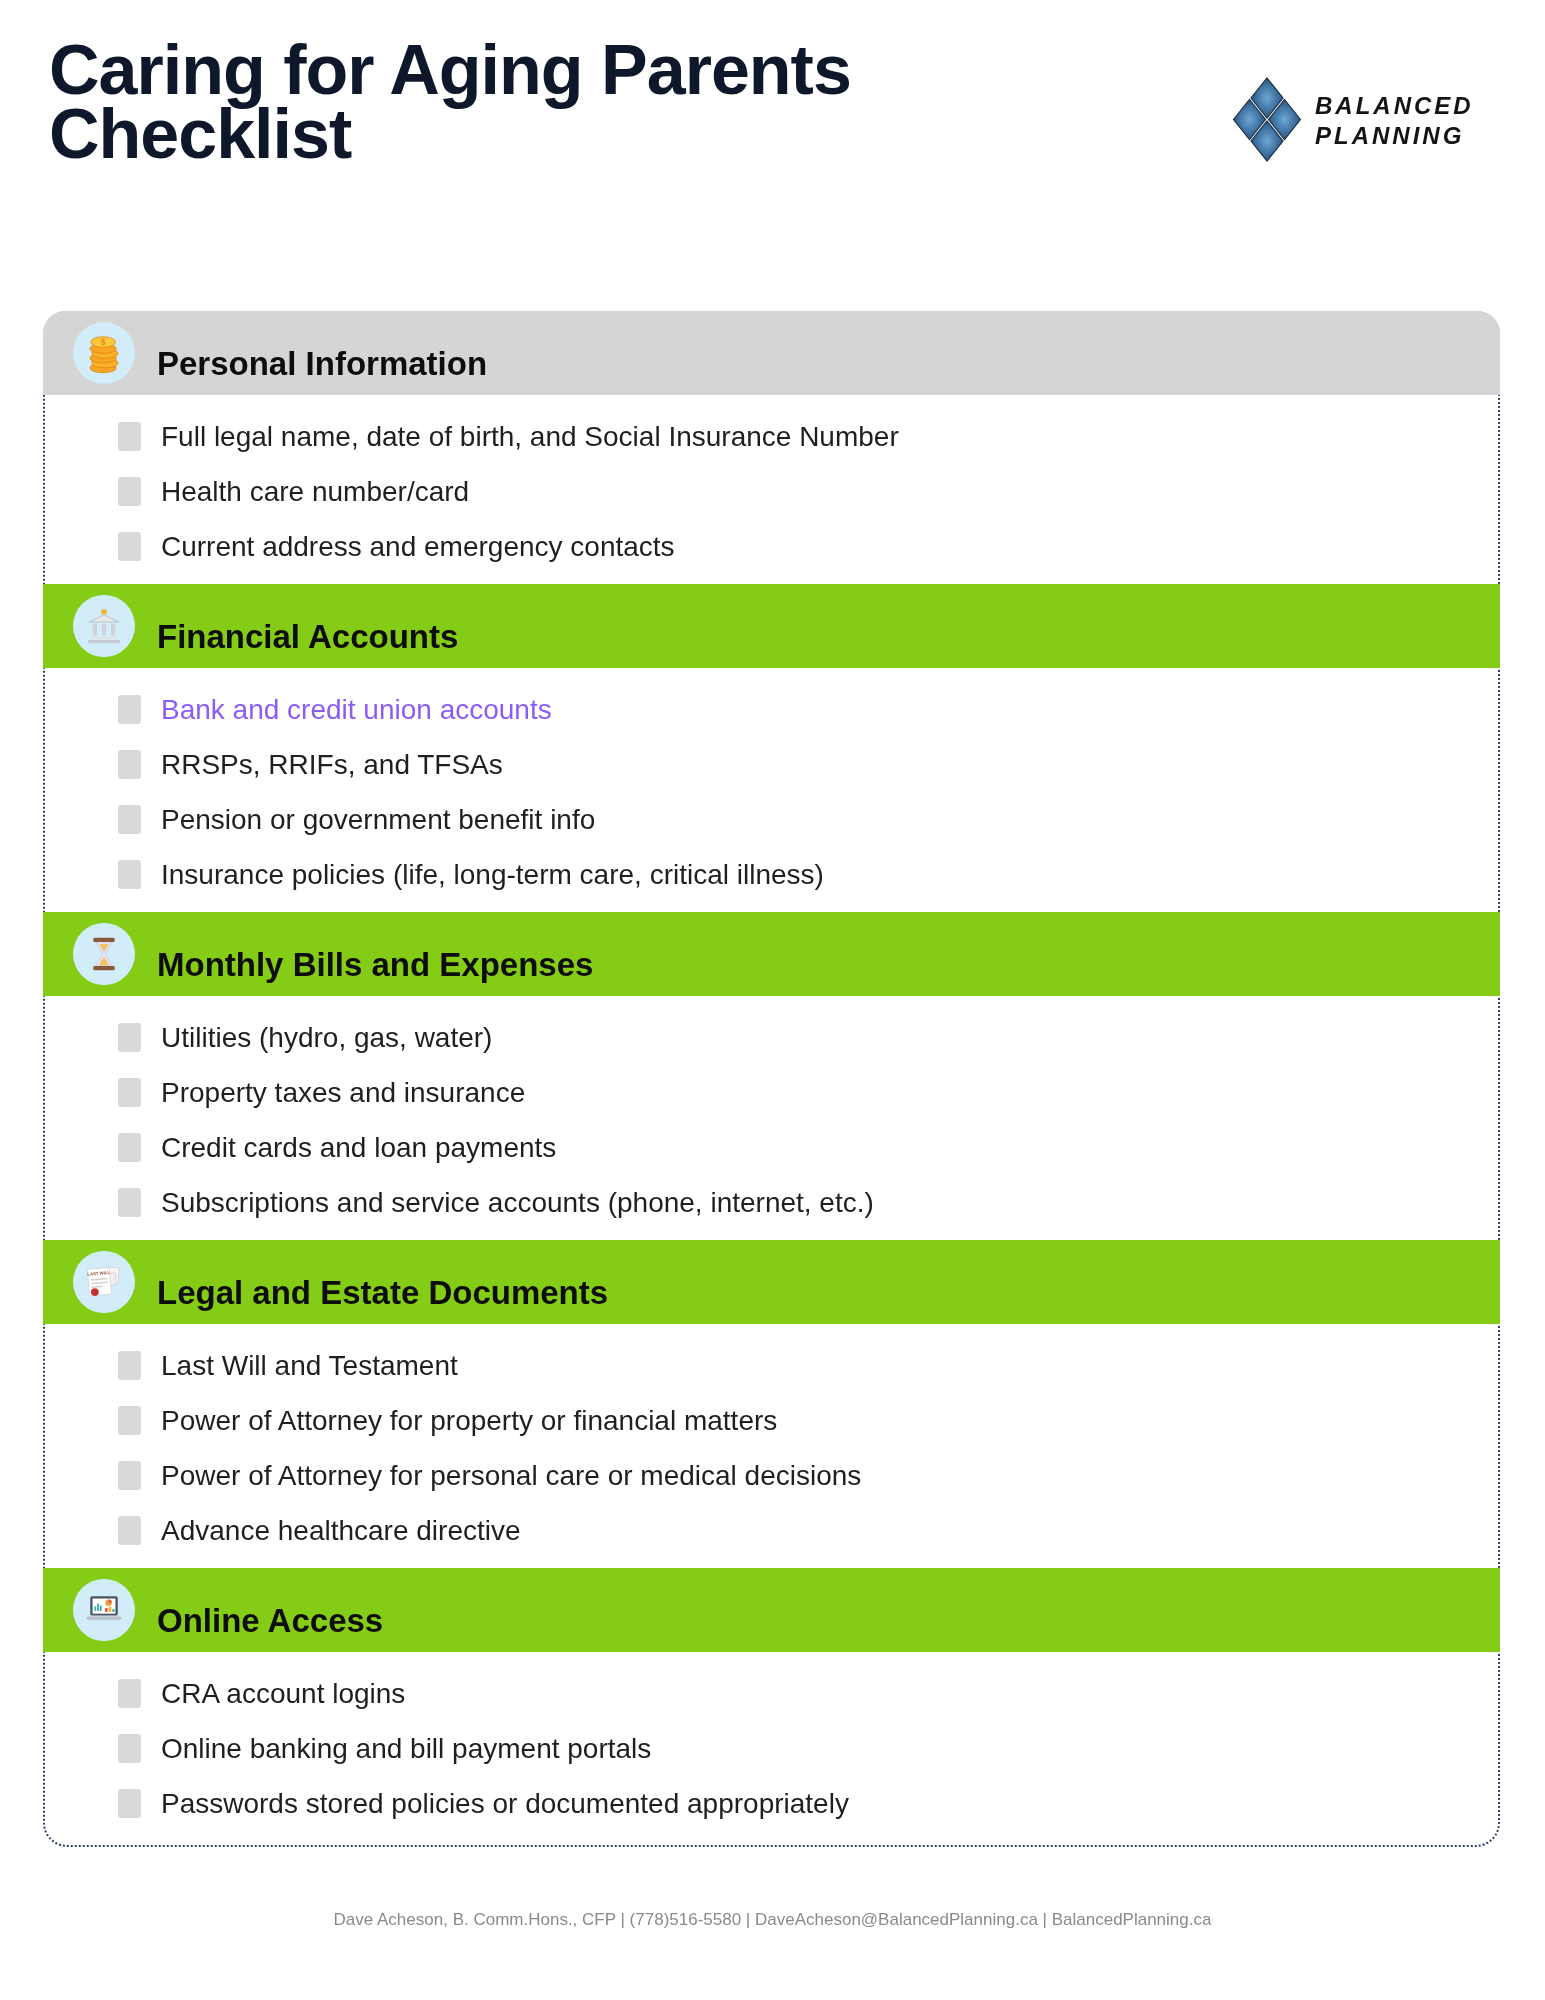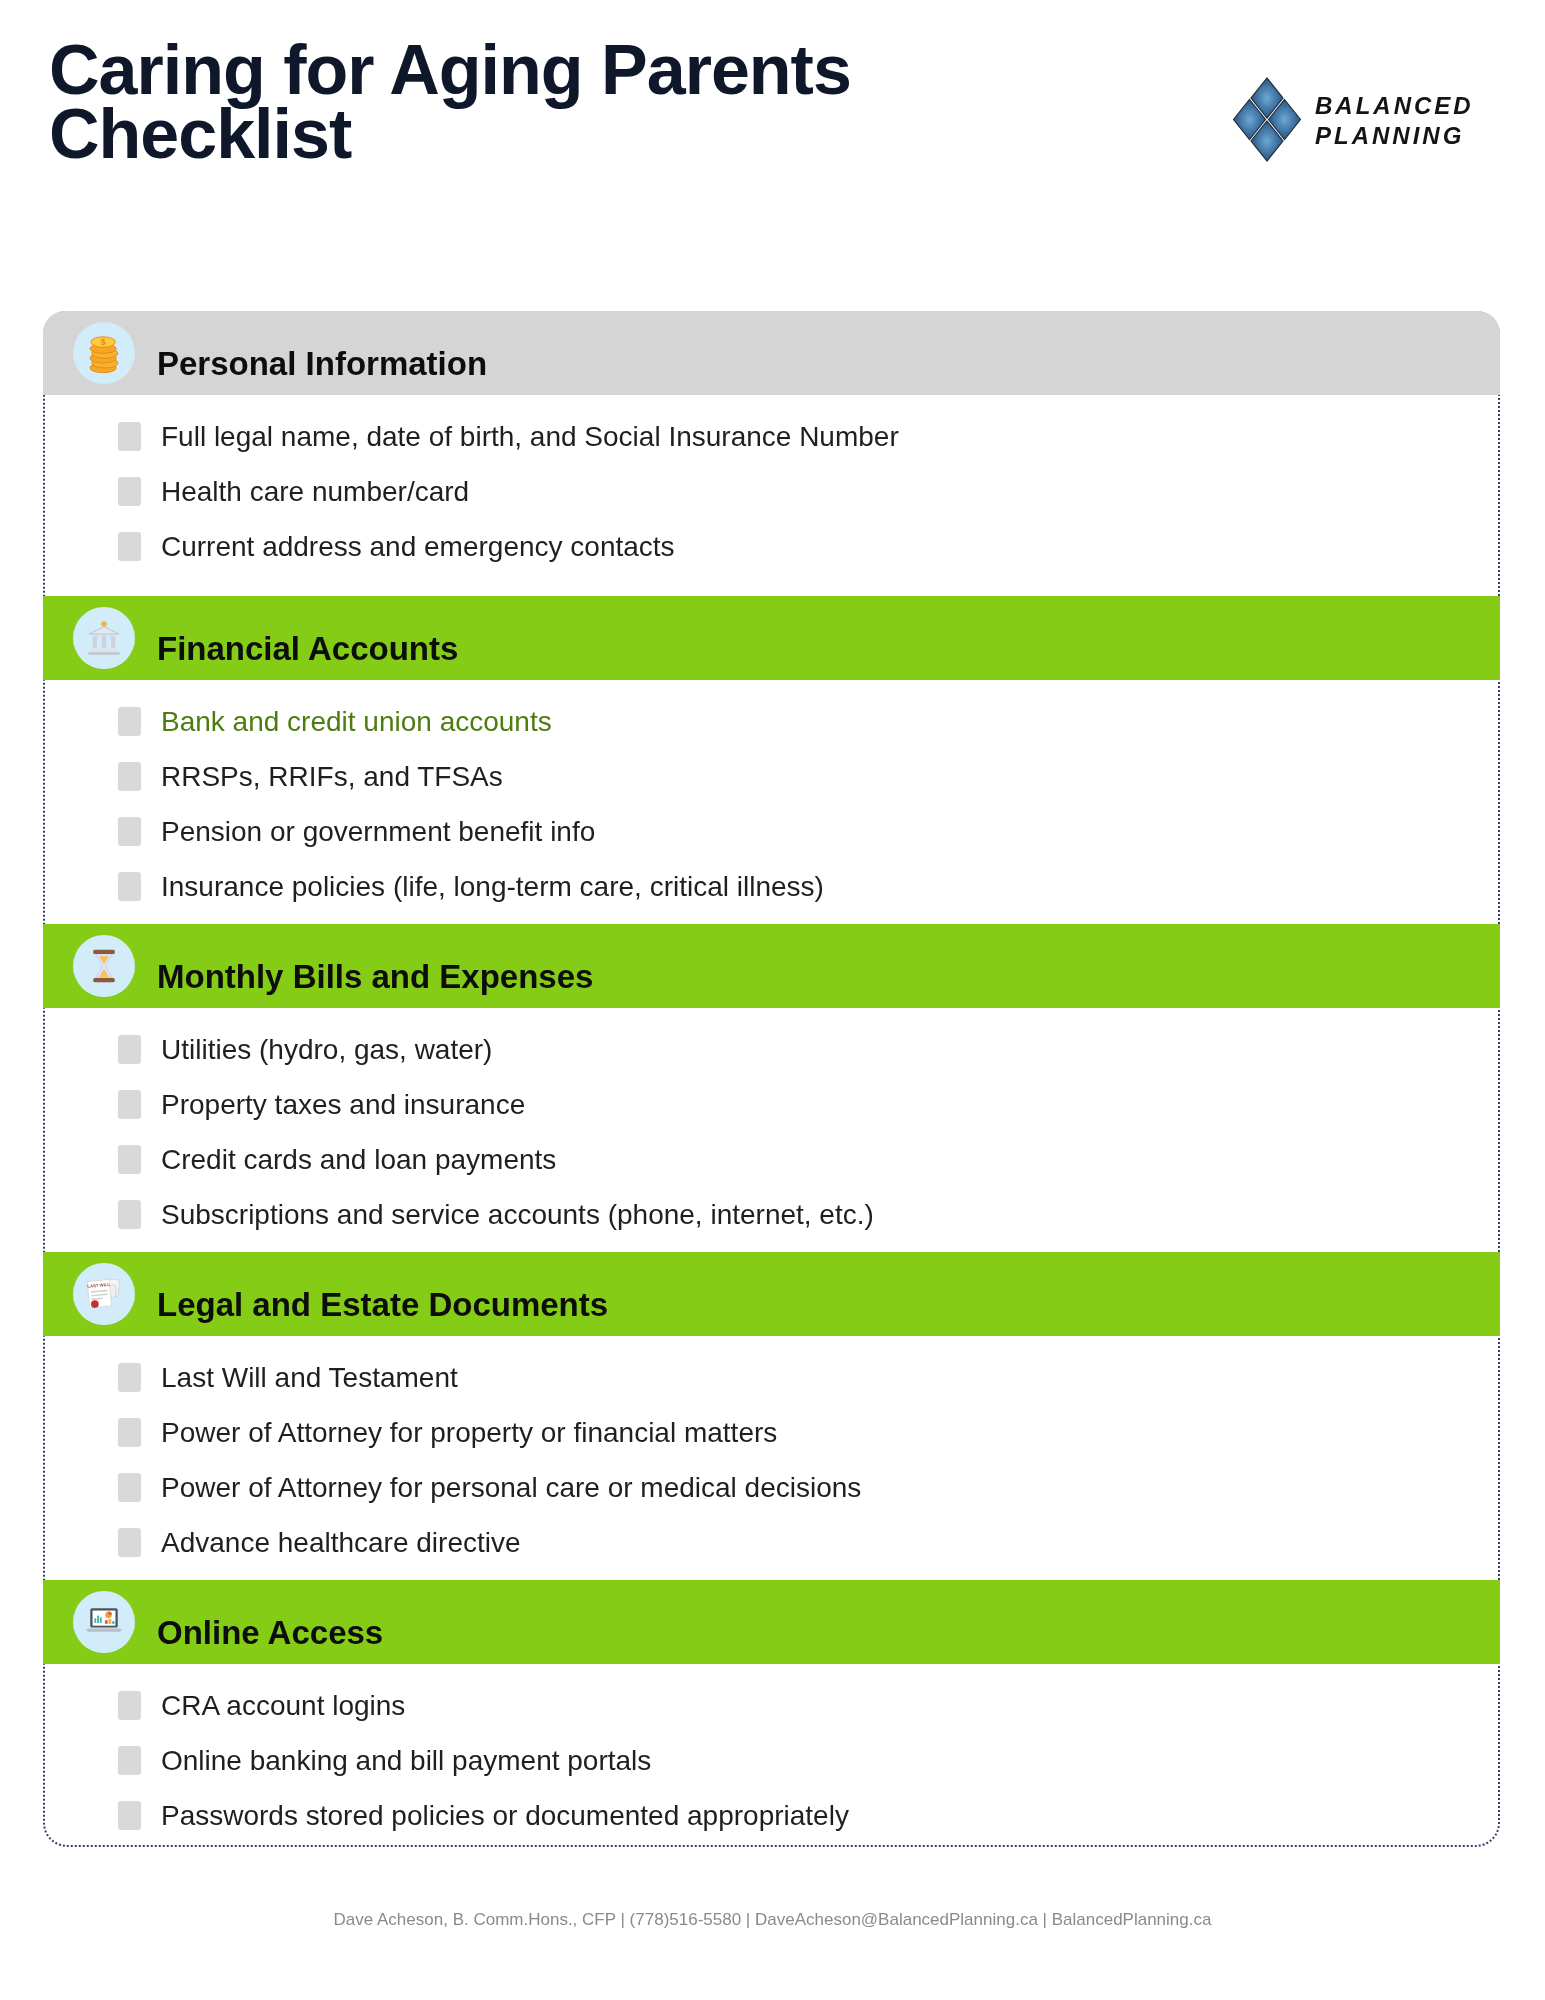--- a/index.html
+++ b/index.html
@@ -86,41 +86,41 @@
     flex: none;
   }
   .sec-title {
     margin-left: 22px;
     font-size: 33px;
     font-weight: bold;
     color: #0d0d0d;
     margin-top: 21px;
   }
 
-  .items-3 { padding: 14px 0 22px; height: 165px; }
+  .items-3 { padding: 14px 0 10px; height: 165px; }
   .items-4 { padding: 14px 0 10px; height: 220px; }
   .item {
     height: 55px;
     display: flex;
     align-items: center;
     padding-left: 73px;
   }
   .checkbox {
     width: 23px;
     height: 29px;
     background: #d9d9d9;
     border-radius: 3px;
     flex: none;
   }
   .item-label {
     margin-left: 20px;
     font-size: 28px;
     color: #1f1f1f;
   }
-  .item--muted .item-label { color: #4d7c0f; text-align: right; }
+  .item--muted .item-label { color: #8b5cf6; text-align: right; }
 
   
   .footer {
     position: absolute;
     left: 0;
     top: 1910px;
     width: 100%;
     text-align: center;
     font-size: 17px;
     color: #8a8a8a;

